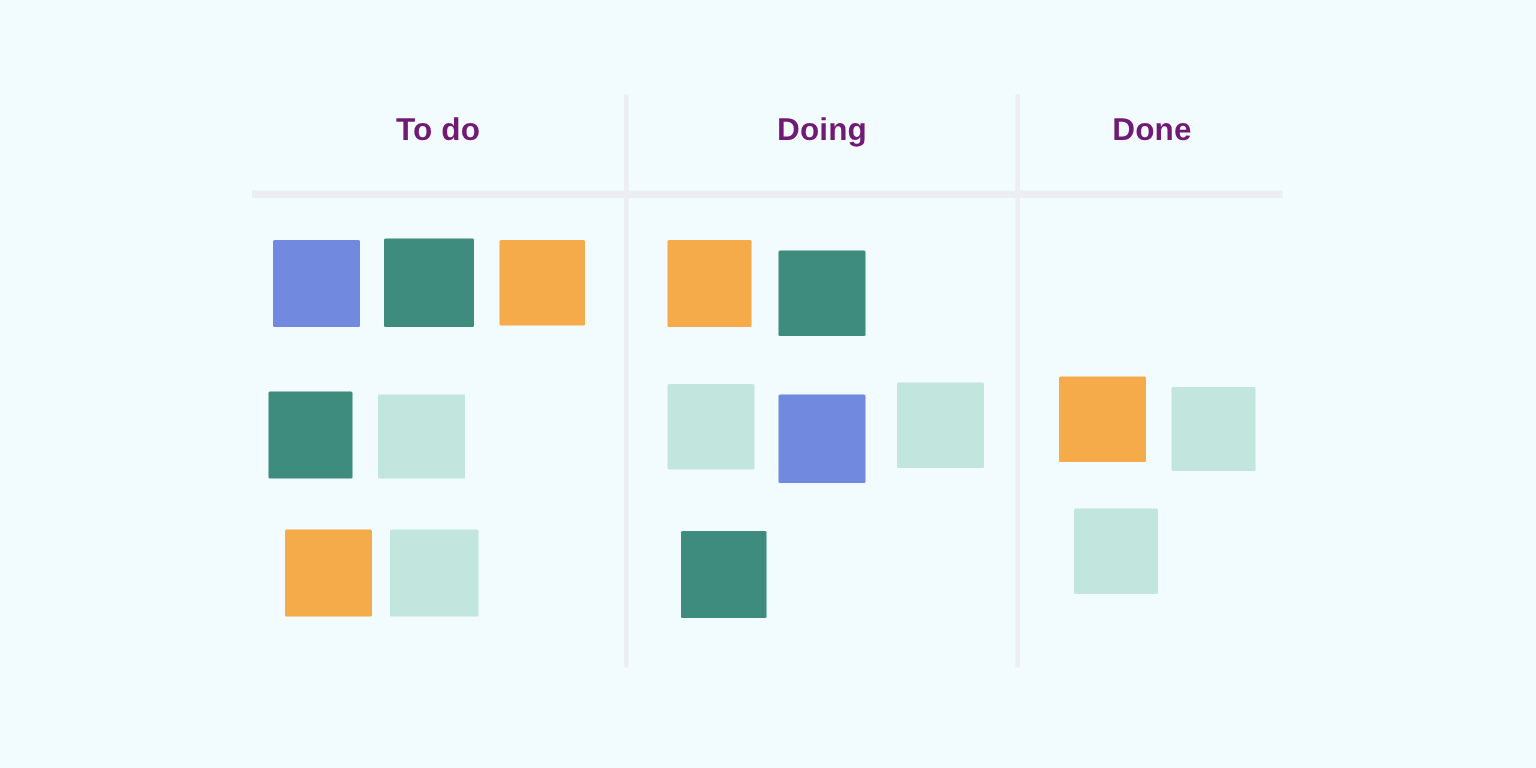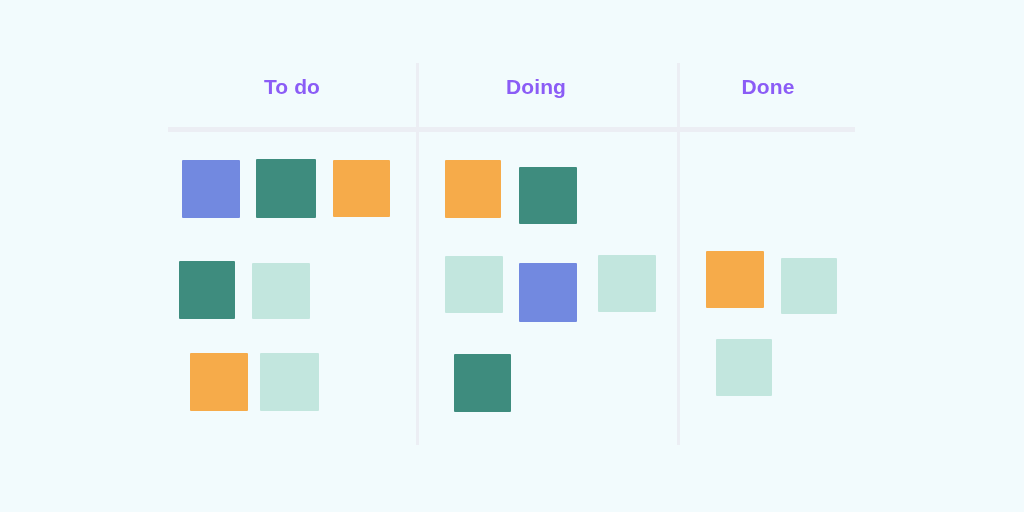--- a/index.html
+++ b/index.html
@@ -20,21 +20,21 @@
     width: 1024px;
     height: 512px;
     background: #f2fbfd;
   }
 
   
   .col-header {
     position: absolute;
     font-size: 21px;
     font-weight: bold;
-    color: #8b5cf6;
+    color: #701a75;
     letter-spacing: 0.1px;
     white-space: nowrap;
     text-align: center;
     transform: translateX(-50%);
     line-height: 1;
     top: 76px;
   }
 
   
   .v-divider {
@@ -73,21 +73,21 @@
     <div class="v-divider" style="left: 677px;"></div>
     <div class="h-rule"></div>
     <div class="col-header" style="left: 292px;">To do</div>
     <div class="card blue" style="left: 182px; top: 160px; width: 58px; height: 58px;"></div>
     <div class="card teal" style="left: 256px; top: 159px; width: 60px; height: 59px;"></div>
     <div class="card orange" style="left: 333px; top: 160px; width: 57px; height: 57px;"></div>
     <div class="card teal" style="left: 179px; top: 261px; width: 56px; height: 58px;"></div>
     <div class="card mint" style="left: 252px; top: 263px; width: 58px; height: 56px;"></div>
     <div class="card orange" style="left: 190px; top: 353px; width: 58px; height: 58px;"></div>
     <div class="card mint" style="left: 260px; top: 353px; width: 59px; height: 58px;"></div>
-    <div class="col-header" style="left: 536px;">Doing</div>
+    <div class="col-header" style="left: 548px;">Doing</div>
     <div class="card orange" style="left: 445px; top: 160px; width: 56px; height: 58px;"></div>
     <div class="card teal" style="left: 519px; top: 167px; width: 58px; height: 57px;"></div>
     <div class="card mint" style="left: 445px; top: 256px; width: 58px; height: 57px;"></div>
     <div class="card blue" style="left: 519px; top: 263px; width: 58px; height: 59px;"></div>
     <div class="card mint" style="left: 598px; top: 255px; width: 58px; height: 57px;"></div>
     <div class="card teal" style="left: 454px; top: 354px; width: 57px; height: 58px;"></div>
     <div class="col-header" style="left: 768px; text-align: right;">Done</div>
     <div class="card orange" style="left: 706px; top: 251px; width: 58px; height: 57px;"></div>
     <div class="card mint" style="left: 781px; top: 258px; width: 56px; height: 56px;"></div>
     <div class="card mint" style="left: 716px; top: 339px; width: 56px; height: 57px;"></div>

